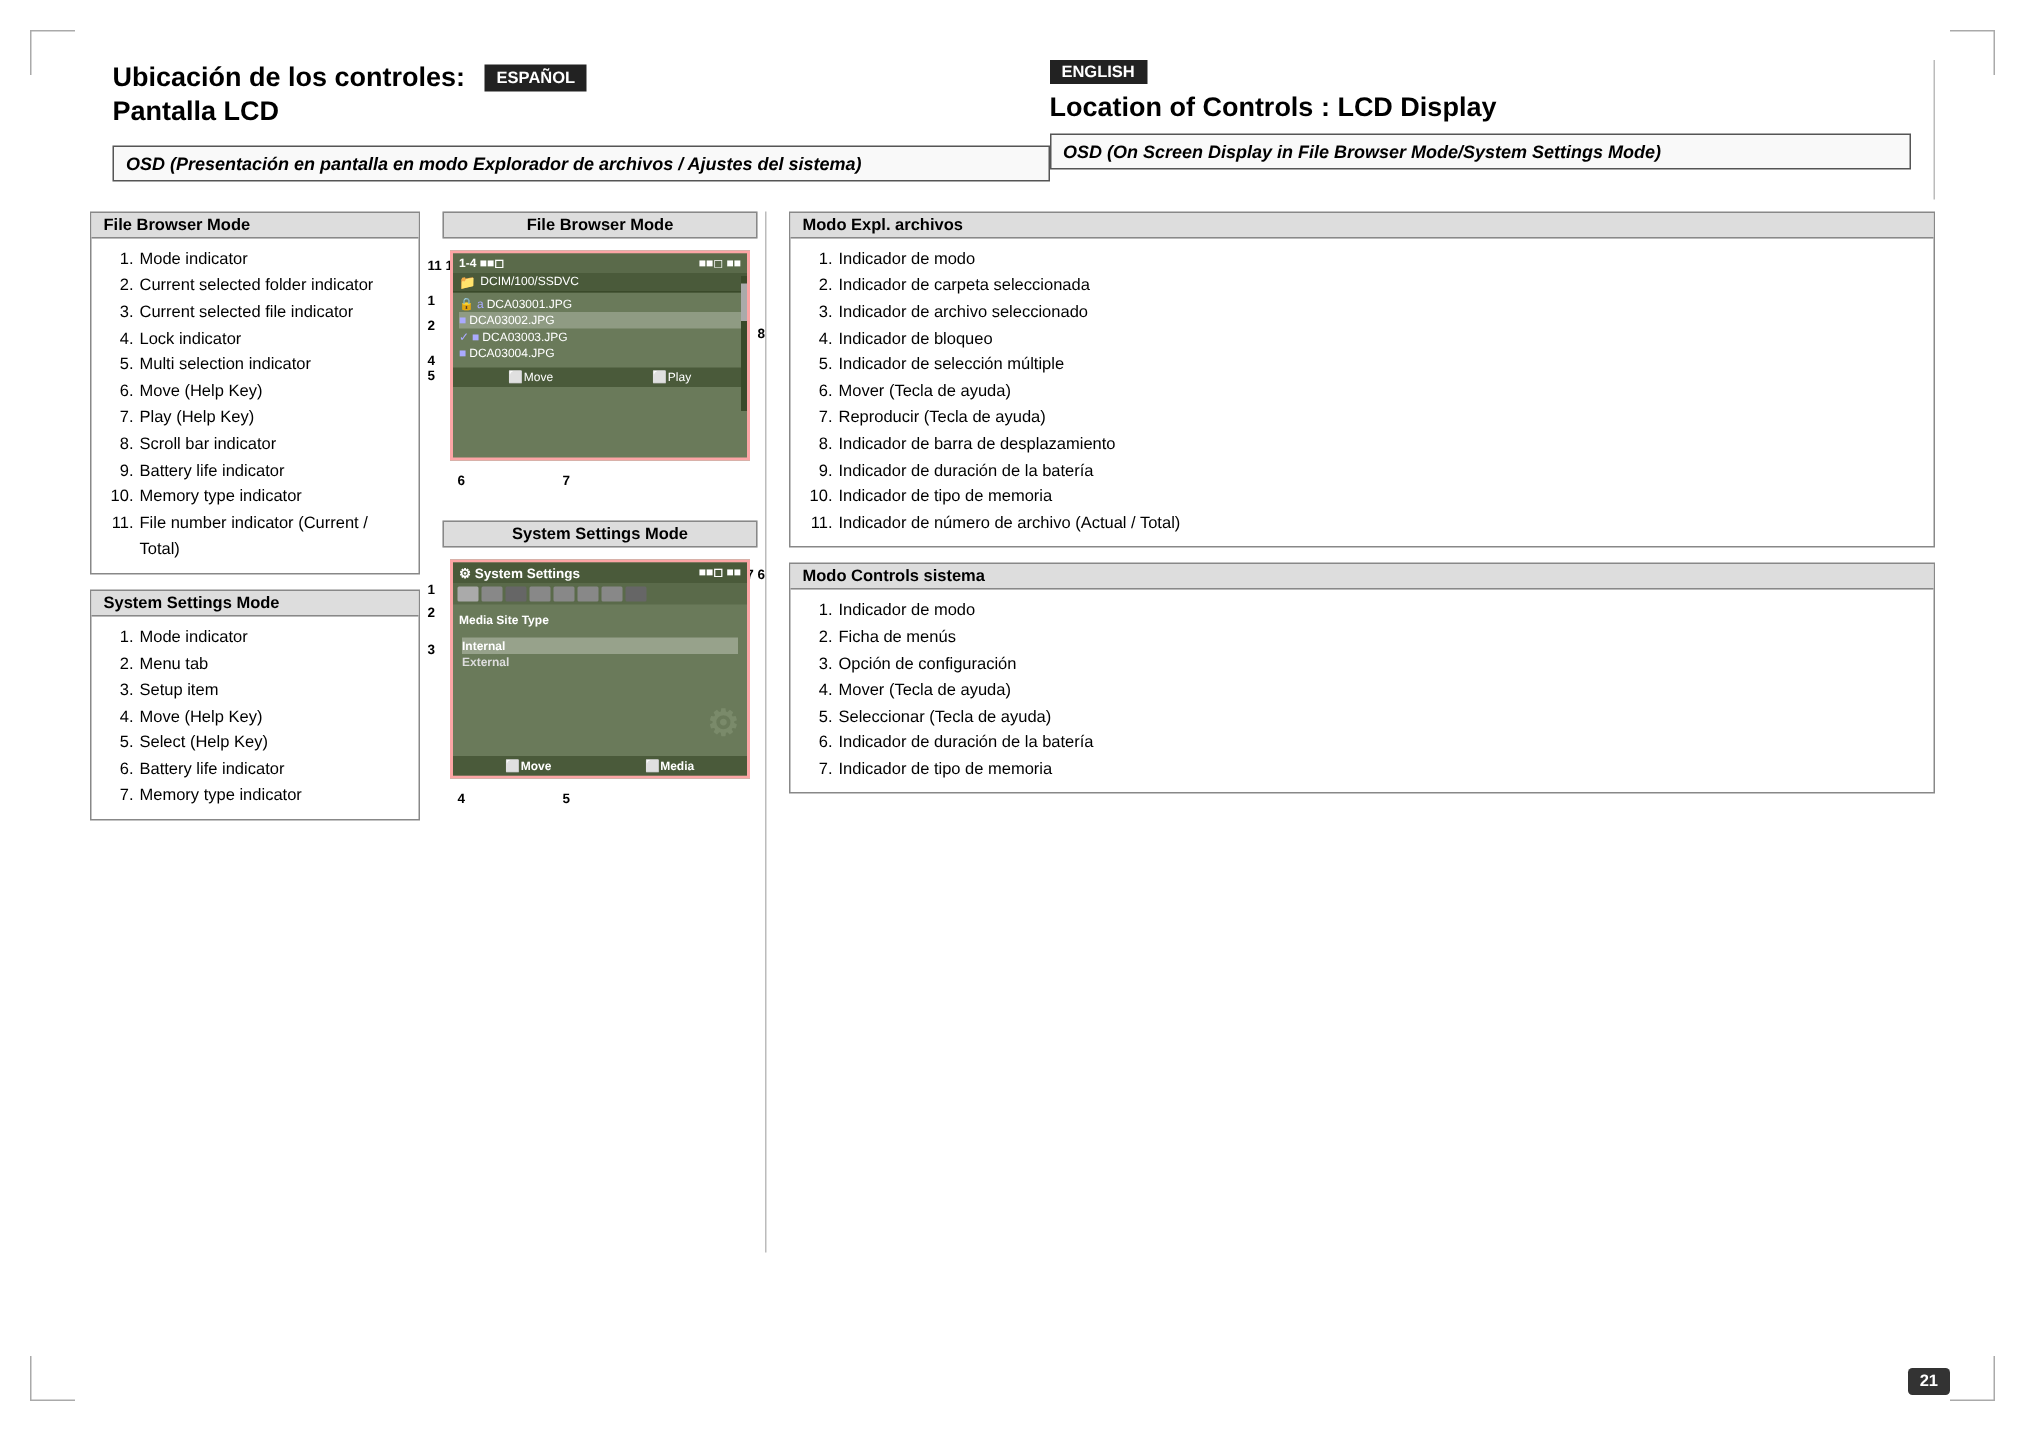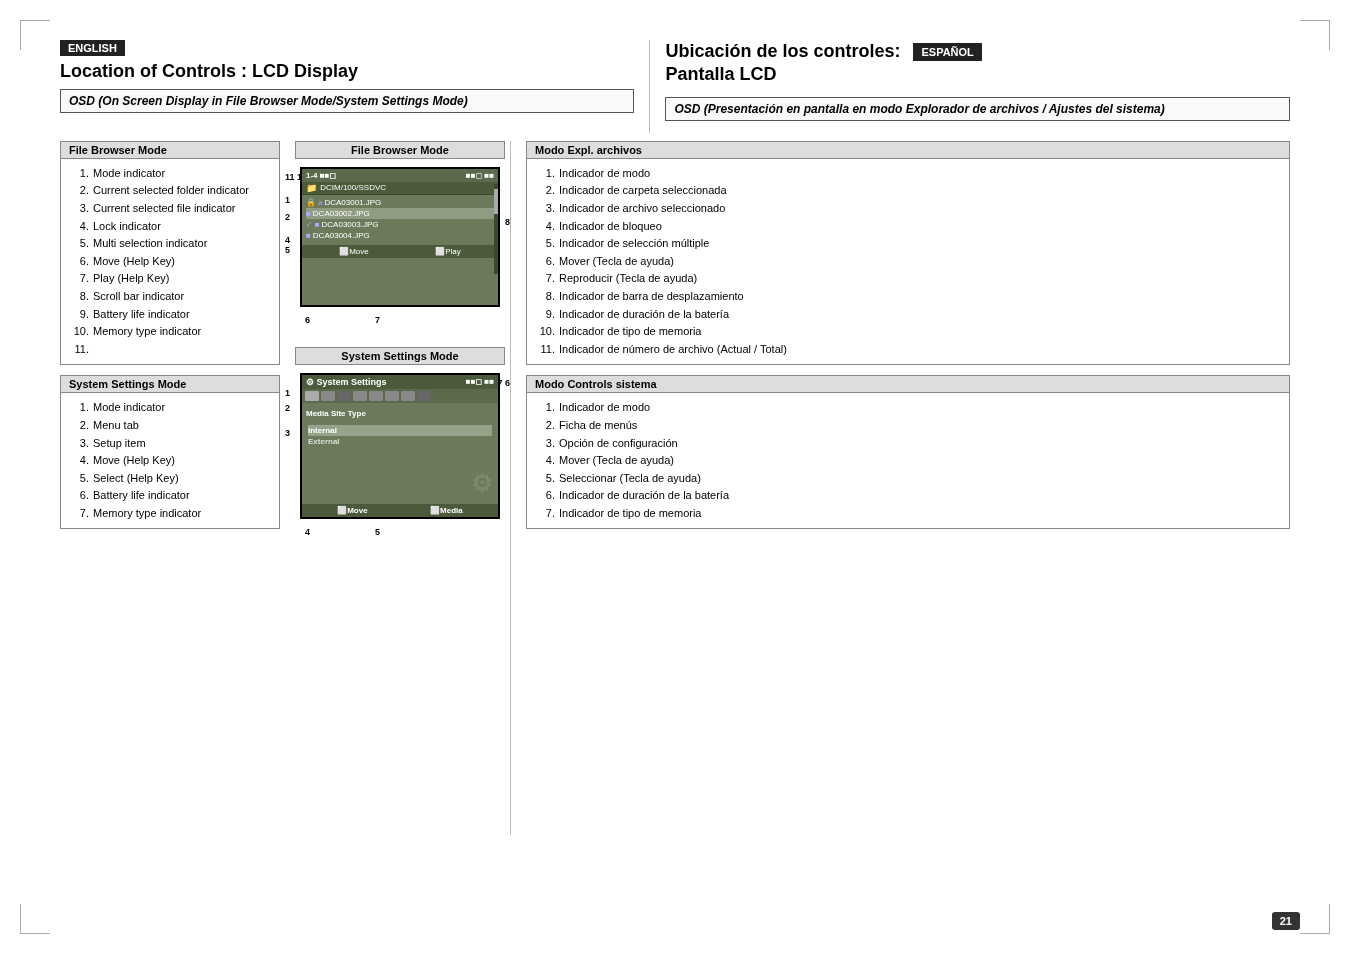--- a/index.html
+++ b/index.html
@@ -117,21 +117,21 @@
       font-size: 11px;
       font-weight: bold;
       width: 100%;
       text-align: center;
       margin-bottom: 4px;
     }
 
     
     .lcd-screen {
       background: #6a7a5a;
-      border: 2px solid #000000;
+      border: 2px solid #fca5a5;
       position: relative;
       width: 200px;
     }
 
     .file-browser-screen {
       height: 140px;
     }
 
     .system-settings-screen {
       height: 146px;
@@ -162,40 +162,40 @@
 <div class="page">
 
   <div class="corner-mark corner-tl"></div>
   <div class="corner-mark corner-tr"></div>
   <div class="corner-mark corner-bl"></div>
   <div class="corner-mark corner-br"></div>
 
   <div class="page-number">21</div>
 
   <div style="display:flex; gap:0; margin-bottom:8px;">
-
-    <div style="flex:0 0 48%; padding-right:15px; border-right:1px solid #bbb;">
-      <div>
-        <span class="lang-badge">ENGLISH</span>
-      </div>
-      <div class="section-title">Location of Controls : LCD Display</div>
-      <div class="section-subtitle">OSD (On Screen Display in File Browser Mode/System Settings Mode)</div>
-    </div>
 
     <div style="flex:1; padding-left:15px;">
       <div style="display:flex; align-items:center; gap:8px; margin-bottom:4px;">
         <div class="section-title" style="font-size:18px; flex:1;">
           <span>Ubicación de los controles:</span>
           <span class="lang-badge-right">ESPAÑOL</span>
           <br>
           <span>Pantalla LCD</span>
         </div>
       </div>
       <div class="section-subtitle">OSD (Presentación en pantalla en modo Explorador de archivos / Ajustes del sistema)</div>
     </div>
+
+    <div style="flex:0 0 48%; padding-right:15px; border-right:1px solid #bbb;">
+      <div>
+        <span class="lang-badge">ENGLISH</span>
+      </div>
+      <div class="section-title">Location of Controls : LCD Display</div>
+      <div class="section-subtitle">OSD (On Screen Display in File Browser Mode/System Settings Mode)</div>
+    </div>
   </div>
 
   <div style="display:flex; gap:0; height: calc(100% - 180px);">
 
     <div style="flex:0 0 230px; padding-right:10px;">
 
       <div class="mode-box">
         <div class="mode-box-title">File Browser Mode</div>
         <div class="mode-box-content">
           <ul class="mode-list" id="left-fb-list">
@@ -234,20 +234,21 @@
               <li>
                 <span class="num">9.</span>
                 <span>Battery life indicator</span>
               </li>
               <li>
                 <span class="num">10.</span>
                 <span>Memory type indicator</span>
               </li>
               <li>
                 <span class="num">11.</span>
+                <span>File number indicator (Current / Total)</span>
               </li>
             </ul>
         </div>
       </div>
 
       <div class="mode-box">
         <div class="mode-box-title">System Settings Mode</div>
         <div class="mode-box-content">
           <ul class="mode-list" id="left-ss-list">
               <li>

